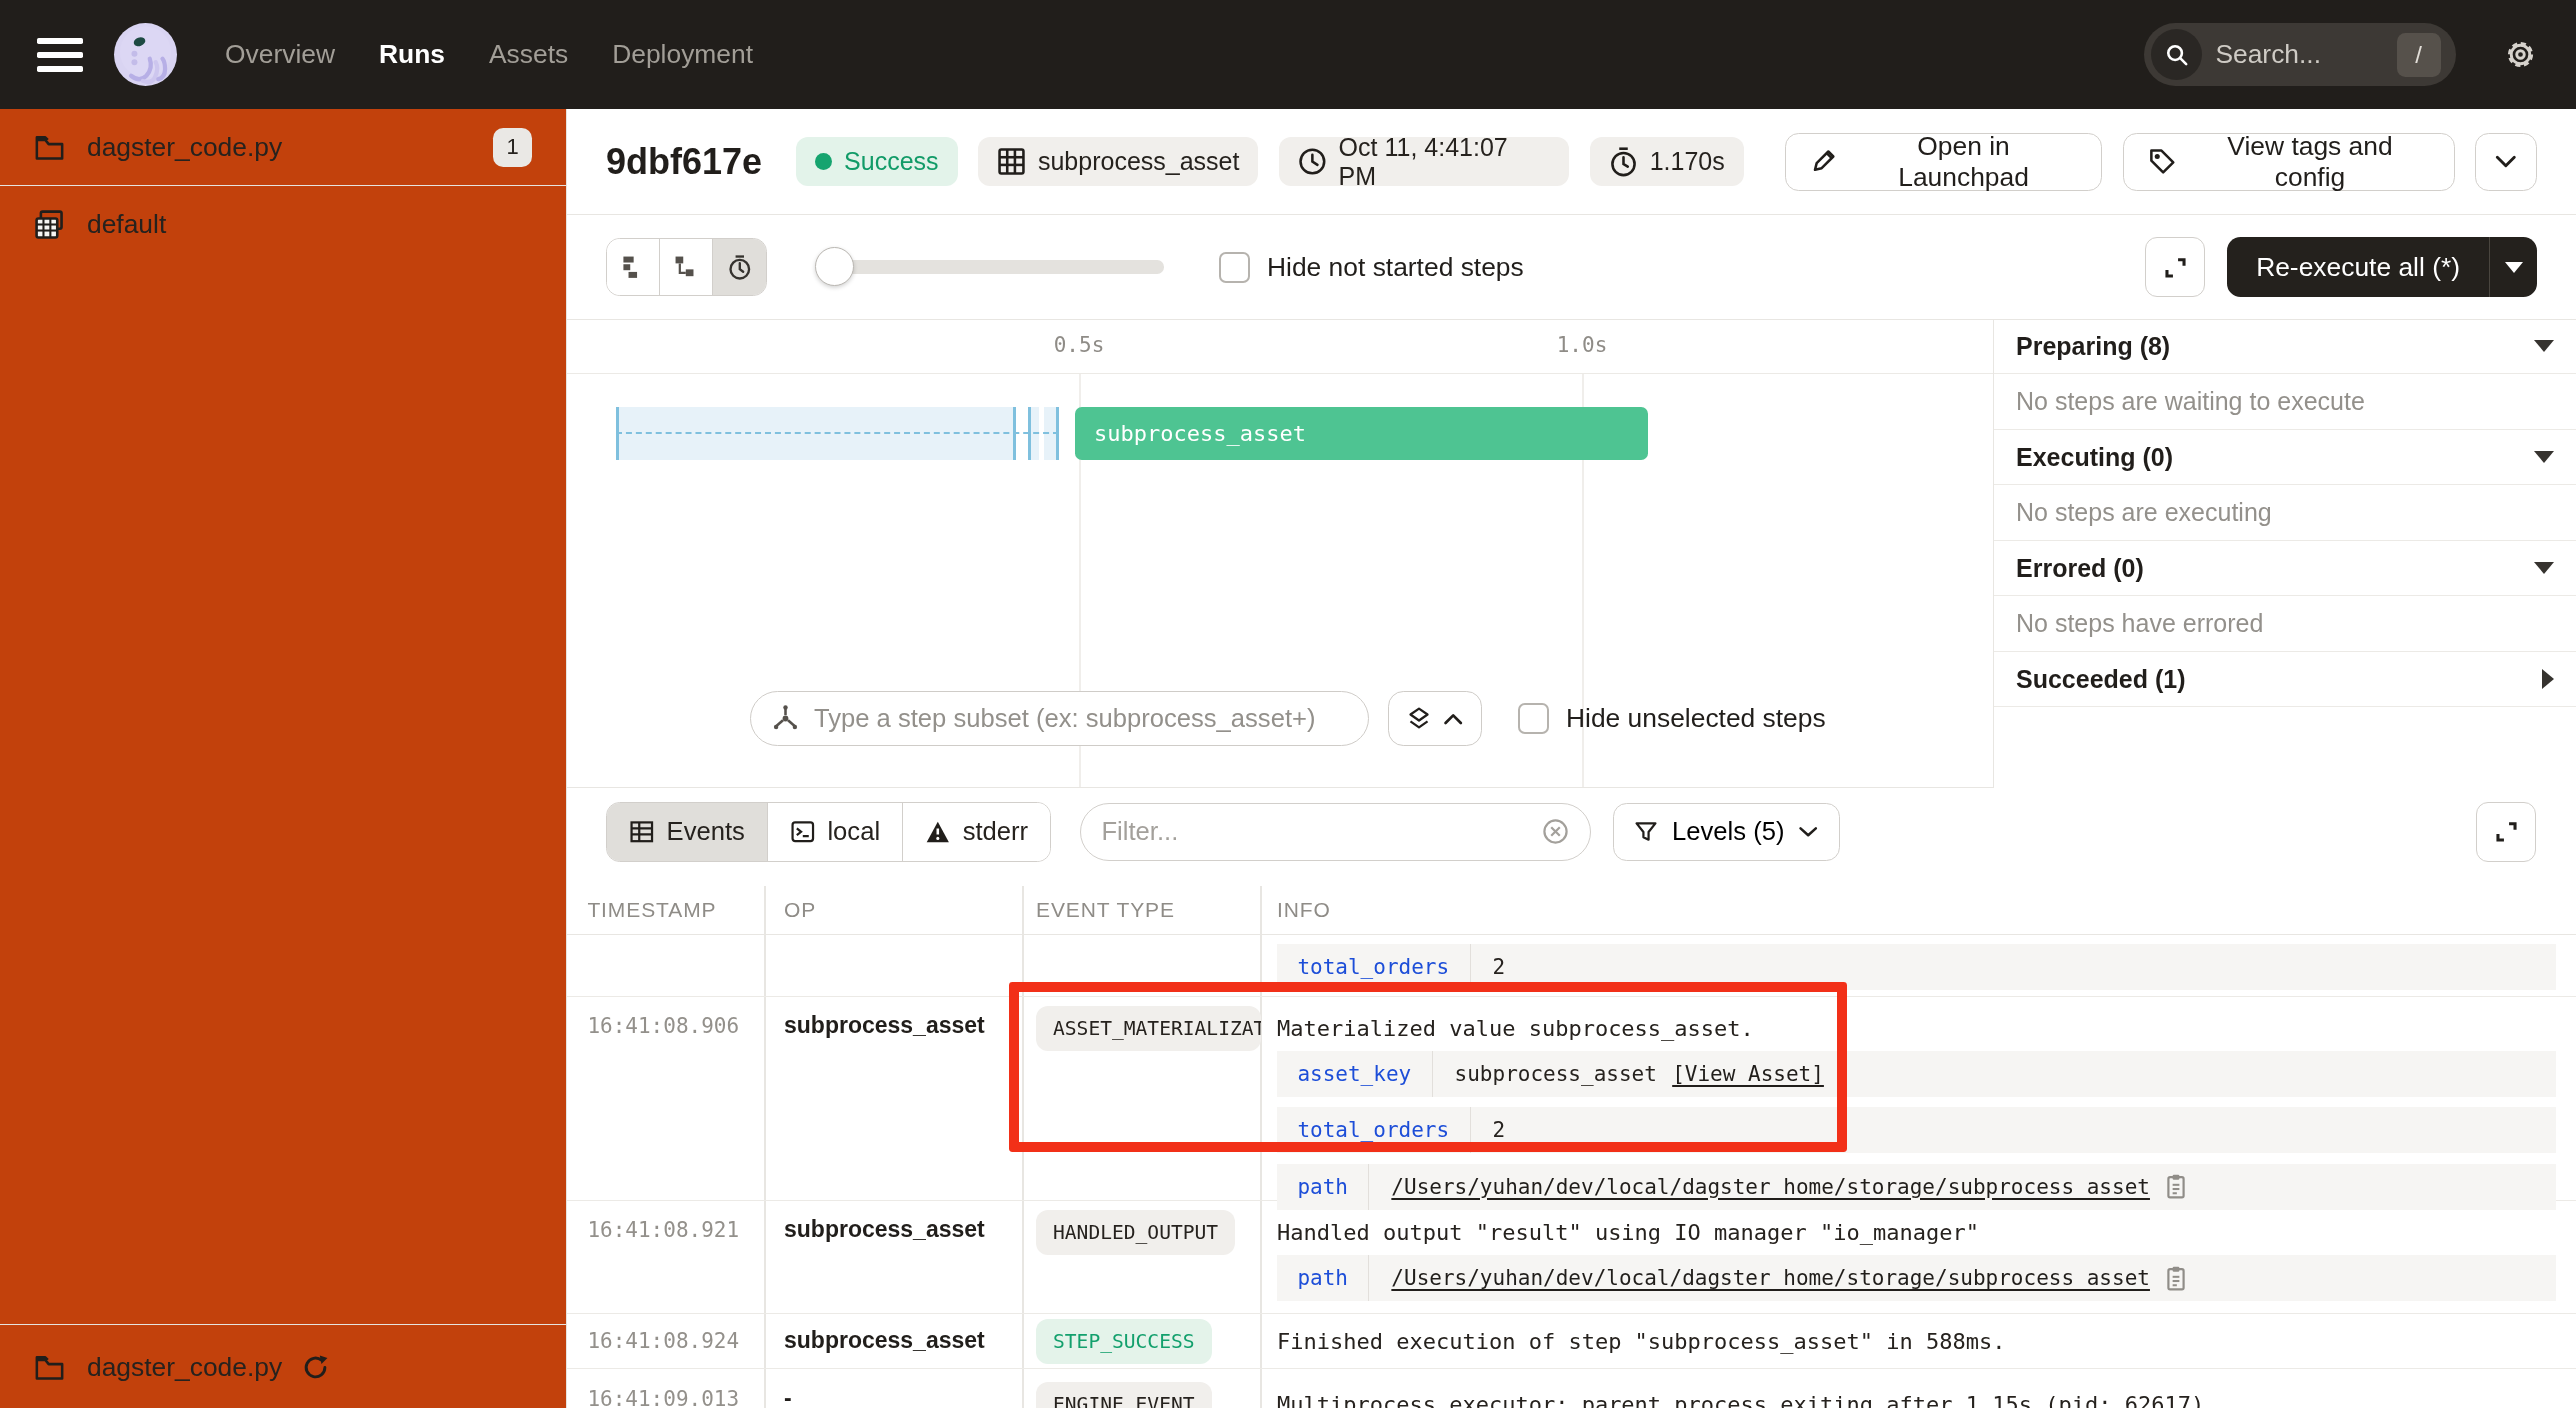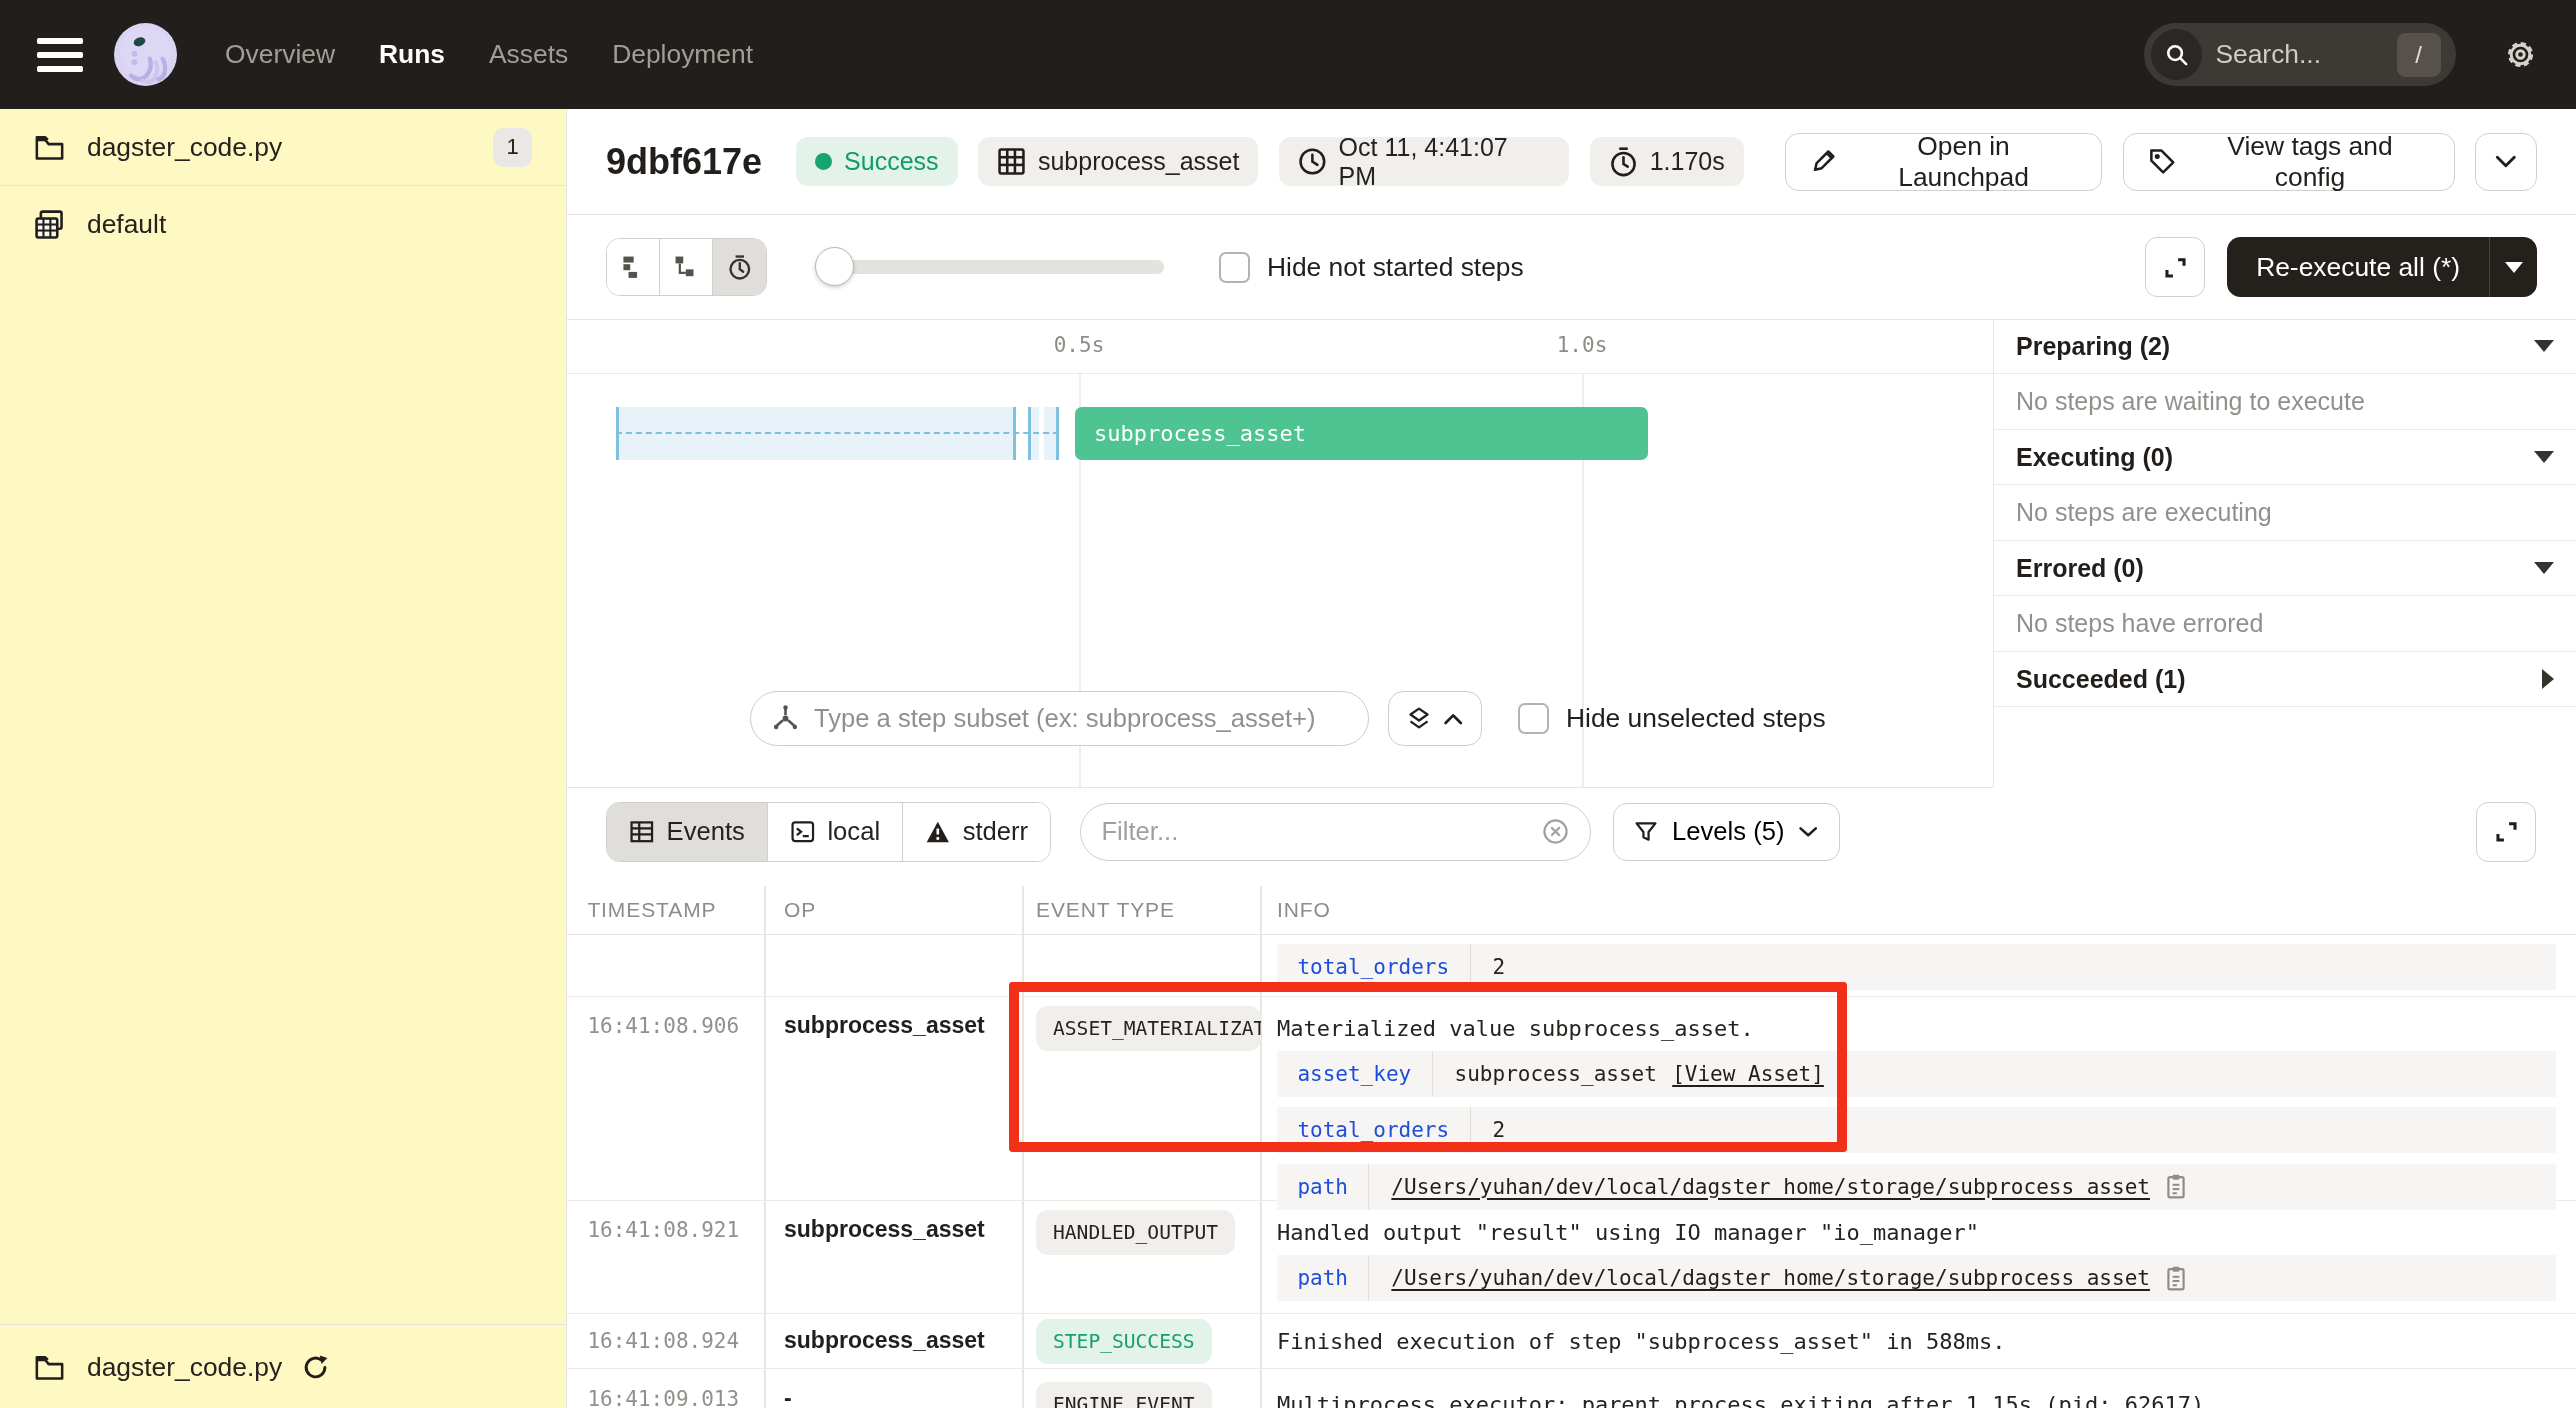--- a/index.html
+++ b/index.html
@@ -18,21 +18,21 @@
   .navitem.active { color:#ffffff; font-weight:bold; }
   .nav-spacer { flex:1; }
   .searchpill { width:312px; height:63px; background:#3d3935; border-radius:34px; display:flex; align-items:center; padding:0 15.3px 0 6.8px; }
   .search-circle { width:51px; height:51px; border-radius:50%; background:#2a2724; display:flex; align-items:center; justify-content:center; }
   .searchpill input { flex:1; background:transparent; border:none; outline:none; color:#e5e5e5; font-size:26.4px; margin-left:13.6px; width:128px;}
   .searchpill input::placeholder { color:#cfcbc5; }
   .kbd { width:44px; height:44px; background:#56514b; color:#e2ded8; border-radius:8.5px; display:flex; align-items:center; justify-content:center; font-size:24px; }
   .gearbtn { margin-left:46px; cursor:pointer; display:flex; }
 
   
-  .sidebar { position:absolute; left:0; top:109px; width:567px; height:1300px; background:#fef9c3; border-right:1.7px solid #e6e4e0; }
+  .sidebar { position:absolute; left:0; top:109px; width:567px; height:1300px; background:#c2410c; border-right:1.7px solid #e6e4e0; }
   .side-item { display:flex; align-items:center; padding:0 34px; height:77px; font-size:26.4px; color:#26221e; cursor:pointer; }
   .side-item .lbl { margin-left:22px; }
   .side-item.first { border-bottom:1.7px solid #e6e4e0; }
   .count-badge { margin-left:auto; min-width:39px; height:39px; background:#eae8e5; border-radius:10.2px; display:flex; align-items:center; justify-content:center; font-size:22px; color:#26221e;}
   .side-bottom { position:absolute; left:0; bottom:0; width:100%; height:85px; border-top:1.7px solid #e6e4e0;
                  display:flex; align-items:center; padding:0 34px; font-size:26.4px; }
   .side-bottom .lbl { margin-left:22px; margin-right:19px; }
 
   
   .main { position:absolute; left:567px; top:109px; width:2009px; height:936px; background:#fff; }
@@ -352,21 +352,21 @@
           </button>
           <div class="hide-unsel">
             <span class="check"></span>
             <span class="chk-lbl">Hide unselected steps</span>
           </div>
         </div>
       </div>
 
       <div class="spanel">
         <div class="srow head">
-          <span>Preparing (2)</span>
+          <span>Preparing (8)</span>
             <span class="tri-down"></span>
         </div>
         <div class="srow body">
             <span>No steps are waiting to execute</span>
           </div>
         <div class="srow head">
           <span>Executing (0)</span>
             <span class="tri-down"></span>
         </div>
         <div class="srow body">

